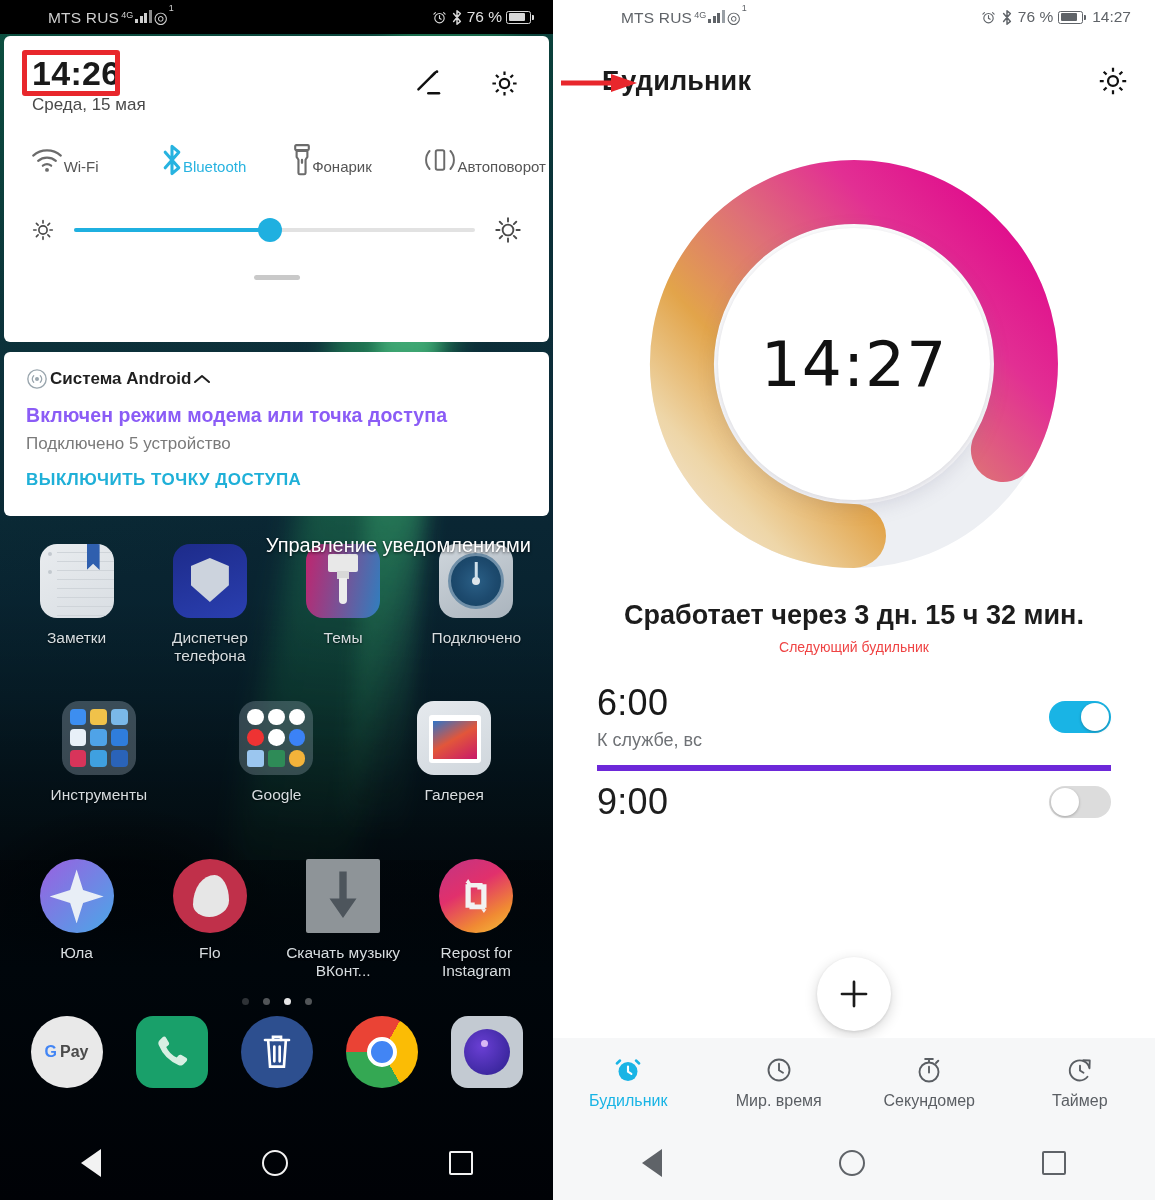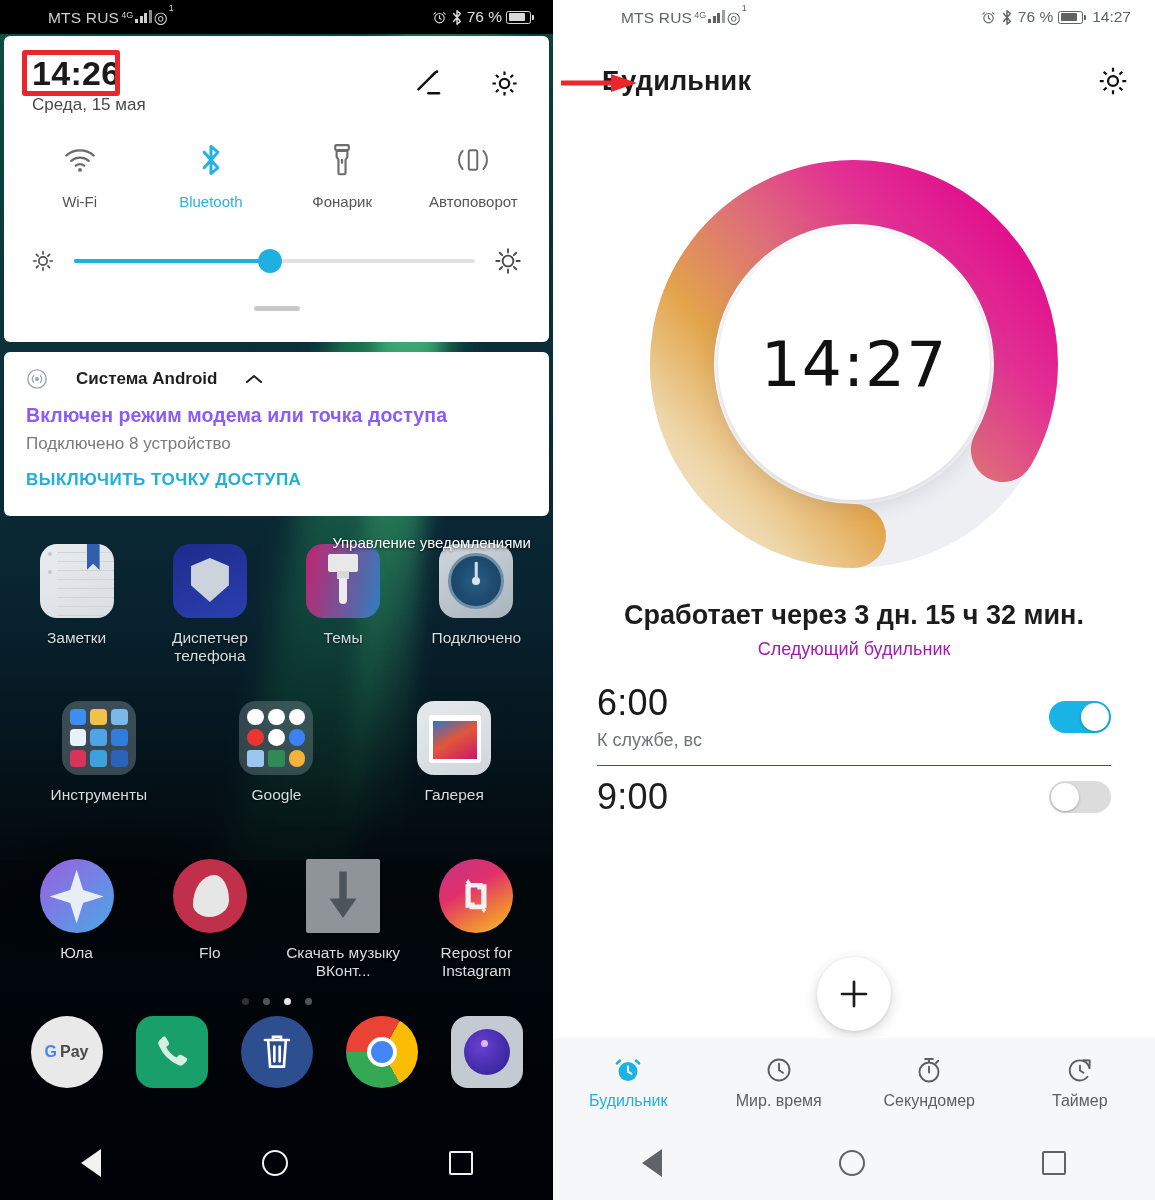--- a/index.html
+++ b/index.html
@@ -82,46 +82,46 @@
   }
   .redbox {
     position: absolute; left: -4px; top: -4px; width: 98px; height: 46px;
     border: 5px solid #e8272c; border-radius: 3px; pointer-events: none;
   }
   .qs-date { font-size: 17px; color: #4a4a4a; margin-top: 1px; padding-left: 6px; }
   .qs-head-icons { margin-left: auto; display: flex; align-items: center; gap: 42px; padding-top: 12px; padding-right: 6px; }
   .ic { color: #111; display: block; }
 
   .qs-toggles { display: flex; justify-content: space-around; margin-top: 26px; padding: 0 10px; }
-  .qs-toggle { display: flex; flex-direction: column; align-items: center; width: 100px; }
+  .qs-toggle { display: flex; flex-direction: row; align-items: center; width: 100px; }
   .qs-toggle .tgl-icon { height: 38px; display: flex; align-items: center; justify-content: center; }
   .qs-toggle .tgl-label { margin-top: 14px; font-size: 15px; color: #555; }
   .qs-toggle.on .tgl-label { color: #27b3e0; }
 
   .qs-brightness { display: flex; align-items: center; gap: 18px; padding: 0 26px; margin-top: 36px; }
   .slider-track { flex: 1; height: 4px; background: #e2e2e2; border-radius: 3px; position: relative; }
   .slider-fill { position: absolute; left: 0; top: 0; bottom: 0; width: 49%; background: #1fb0e0; border-radius: 3px; }
   .slider-knob { position: absolute; left: 49%; top: 50%; transform: translate(-50%,-50%); width: 24px; height: 24px; border-radius: 50%; background: #1fb0e0; }
   .qs-handle { width: 46px; height: 5px; border-radius: 3px; background: #c9c9c9; margin: 30px auto 0; }
 
   
   .notif-card {
     position: absolute; top: 352px; left: 4px; width: 545px; height: 164px;
     background: #fff; border-radius: 6px; z-index: 4; padding: 16px 22px 0 22px;
   }
-  .notif-app { display: flex; align-items: center; gap: 28px; }
+  .notif-app { display: flex; align-items: center; gap: 2px; }
   .notif-app-name { font-size: 17px; font-weight: 700; color: #1f1f1f; }
   .notif-title { font-size: 19.5px; font-weight: 700; color: #8b5cf6; margin-top: 14px; letter-spacing: .1px; }
   .notif-sub { font-size: 17px; color: #7a7a7a; margin-top: 7px; }
   .notif-action { font-size: 17px; font-weight: 700; color: #1fb0d8; margin-top: 16px; letter-spacing: .5px; }
 
   
   .notif-manage {
     position: absolute; right: 22px; top: 534px; z-index: 6;
-    color: #fff; font-size: 15px; text-shadow: 0 1px 3px rgba(0,0,0,.7);
+    color: #fff; font-size: 20px; text-shadow: 0 1px 3px rgba(0,0,0,.7);
   }
 
   
   .grid { position: absolute; left: 0; top: 530px; width: 100%; z-index: 3; }
   .grow { display: flex; justify-content: space-around; padding: 14px 10px 0; }
   .app { width: 124px; display: flex; flex-direction: column; align-items: center; }
   .app-icon { width: 74px; height: 74px; border-radius: 17px; position: relative; overflow: hidden; }
   .app-icon.circle { border-radius: 50%; }
   .app-label { margin-top: 11px; font-size: 15.5px; color: #d7dde0; text-align: center; line-height: 1.15; text-shadow: 0 1px 2px rgba(0,0,0,.6); }
 
@@ -172,25 +172,25 @@
   .ring-inner {
     position: absolute; left: 50%; top: 50%; transform: translate(-50%,-50%);
     width: 272px; height: 272px; border-radius: 50%;
     background: #fff; box-shadow: 0 6px 20px rgba(110,110,140,.22), 0 1px 4px rgba(0,0,0,.06);
     display: flex; align-items: center; justify-content: center;
   }
   .ring-time { font-size: 63px; color: #111; font-weight: 400; letter-spacing: 1px; font-family: "DejaVu Sans", sans-serif; }
 
   .next-alarm { position: absolute; top: 600px; left: 0; width: 100%; text-align: center; }
   .next-alarm-title { font-size: 27px; font-weight: 700; color: #1c1c1c; }
-  .next-alarm-sub { font-size: 18px; color: #a21caf; margin-top: 8px; }
+  .next-alarm-sub { font-size: 14px; color: #ef4444; margin-top: 8px; }
 
   .alarm-list { position: absolute; top: 672px; left: 0; width: 100%; padding: 0 44px; }
   .alarm-row { display: flex; align-items: center; padding: 12px 0 14px; position: relative; }
-  .alarm-row + .alarm-row { border-top: 1px solid #6d28d9; }
+  .alarm-row + .alarm-row { border-top: 6px solid #6d28d9; }
   .alarm-texts { flex: 1; }
   .alarm-time { font-size: 36px; color: #191919; line-height: 1.08; letter-spacing: .3px; }
   .alarm-time.off { color: #1e1e1e; }
   .alarm-label { font-size: 18px; color: #6f7276; margin-top: 7px; }
   .switch { width: 62px; height: 32px; border-radius: 16px; position: relative; flex: 0 0 62px; }
   .switch.on { background: #19b4e5; }
   .switch.off { background: #dcdcdc; }
   .switch .knob { position: absolute; top: 2px; width: 28px; height: 28px; border-radius: 50%; background: #fff; box-shadow: 0 1px 3px rgba(0,0,0,.25); }
   .switch.on .knob { right: 2px; }
   .switch.off .knob { left: 2px; }
@@ -349,21 +349,21 @@
             <circle cx="12" cy="12" r="10" fill="none" stroke="#9aa6ae" stroke-width="1.5"></circle>
             <circle cx="12" cy="12" r="2.2" fill="#9aa6ae"></circle>
             <path d="M8.4 8.4a5 5 0 0 0 0 7.2M15.6 8.4a5 5 0 0 1 0 7.2" fill="none" stroke="#9aa6ae" stroke-width="1.4" stroke-linecap="round"></path>
           </svg>
         <span class="notif-app-name">Система Android</span>
         <svg width="18" height="14" viewBox="0 0 18 12">
             <path d="M2 9 9 3l7 6" fill="none" stroke="#1f1f1f" stroke-width="2" stroke-linecap="round" stroke-linejoin="round"></path>
           </svg>
       </div>
       <div class="notif-title">Включен режим модема или точка доступа</div>
-      <div class="notif-sub">Подключено 8 устройство</div>
+      <div class="notif-sub">Подключено 5 устройство</div>
       <div class="notif-action">ВЫКЛЮЧИТЬ ТОЧКУ ДОСТУПА</div>
     </div>
 
     <div class="notif-manage">Управление уведомлениями</div>
 
     <div class="grid">
       <div class="grow">
         <div class="app">
           <div class="app-icon" style="background:linear-gradient(150deg,#e9ecef,#d9dee3)">
             <div style="position:absolute;left:8px;top:8px;width:4px;height:4px;border-radius:50%;background:#c3c9cf"></div>

